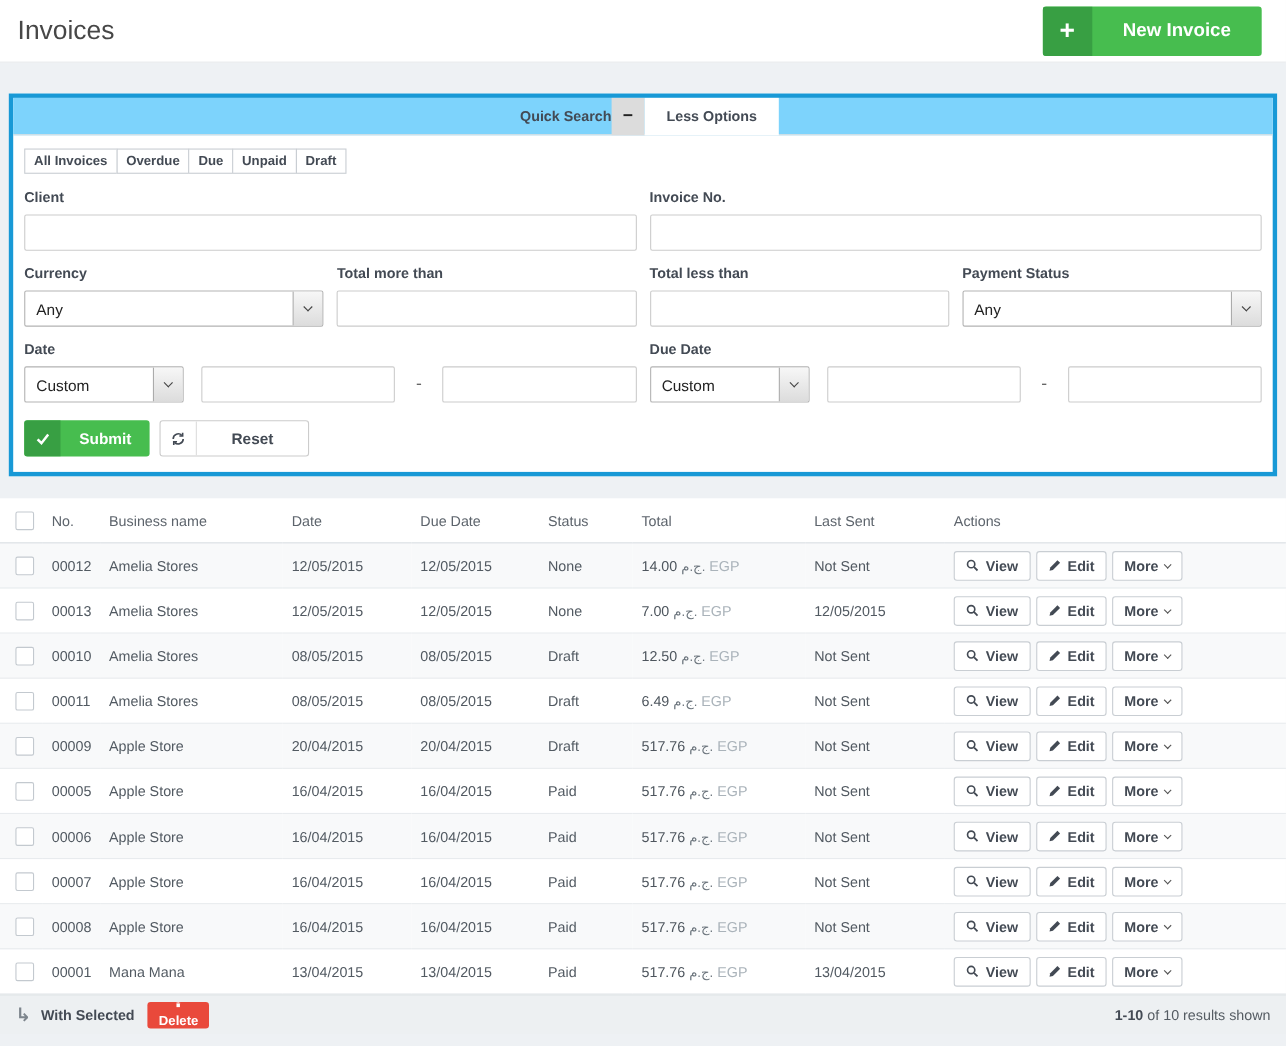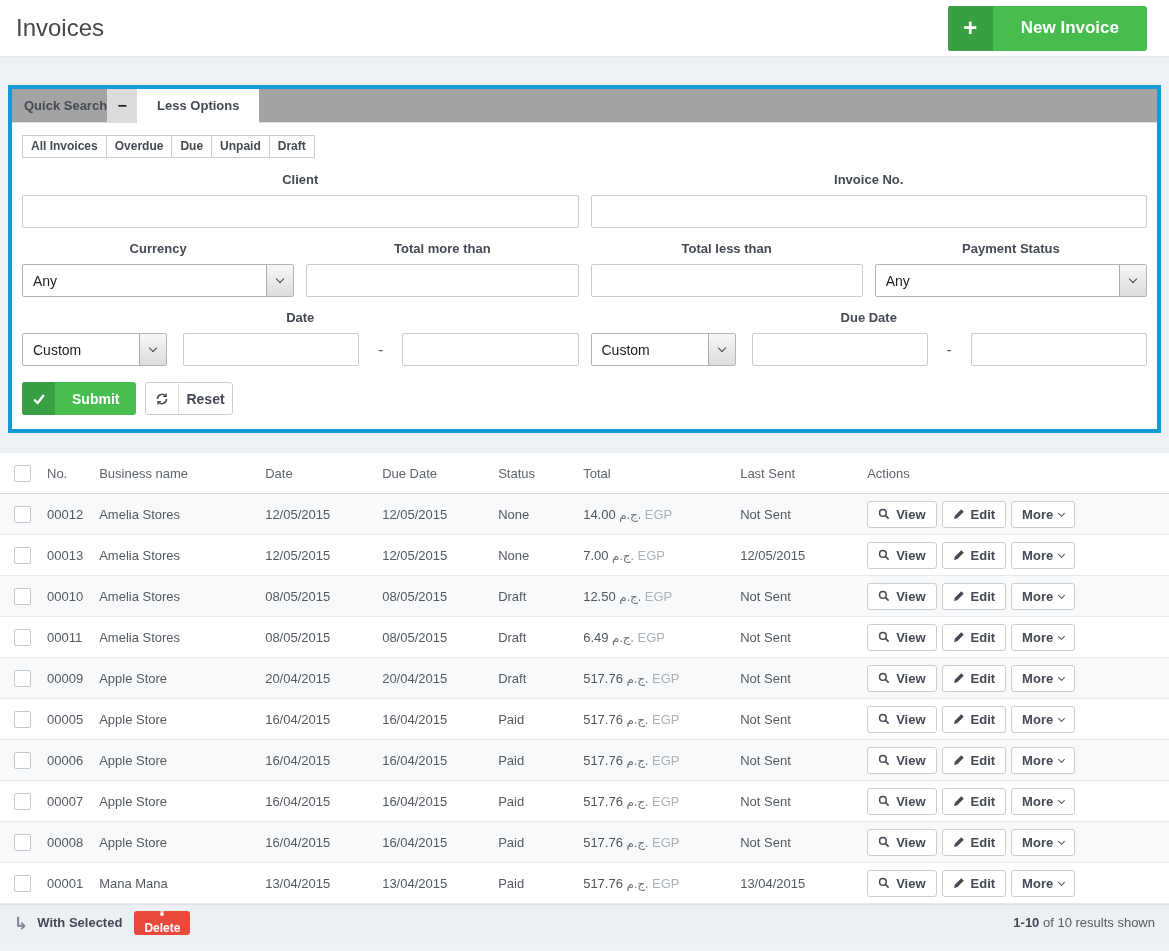--- a/index.html
+++ b/index.html
@@ -26,22 +26,22 @@
     align-items:center; justify-content:center; font-size:24px; font-weight:700;
   }
   .btn-new .lbl { padding:0 28px; }
 
   
   .search-panel {
     margin:28px 8px 0; background:#fff;
     border:4px solid #1899d6;
   }
   .panel-head {
-    background:#a3a3a3; height:34px; display:flex; align-items:center;
-    justify-content:flex-start; padding-left:12px; border-bottom:1px solid #e2e2e2;
+    background:#7dd3fc; height:34px; display:flex; align-items:center;
+    justify-content:center; padding-left:12px; border-bottom:1px solid #e2e2e2;
   }
   .panel-title { font-weight:700; font-size:13px; color:#434a54; }
   .panel-head-right { display:flex; align-items:stretch; height:34px; }
   .collapse-btn {
     width:30px; height:34px; background:#dcdcdc; border:none; cursor:pointer;
     font-size:16px; font-weight:700; color:#222; line-height:1;
     display:flex; align-items:center; justify-content:center; font-family:inherit;
   }
   .less-options {
     background:#fff; display:flex; align-items:center; padding:0 20px;
@@ -50,21 +50,21 @@
   .panel-body { padding:12px 10px 14px; }
   .tab-group { display:inline-flex; margin-bottom:14px; }
   .tab {
     background:#fff; border:1px solid #c9ced3; padding:3px 8px 4px;
     font-family:inherit; font-size:12px; font-weight:700; color:#434a54;
     margin-right:-1px; cursor:pointer;
   }
   .form-grid { display:grid; grid-template-columns:repeat(4,1fr); column-gap:12px; }
   .field { margin-bottom:13px; }
   .span2 { grid-column:span 2; }
-  .field label { display:block; font-weight:700; font-size:13px; color:#434a54; margin-bottom:8px;text-align:center; }
+  .field label { display:block; font-weight:700; font-size:13px; color:#434a54; margin-bottom:8px; }
   .input {
     height:33px; width:100%; border:1px solid #ccc; border-radius:2px;
     background:#fff; font-family:inherit; font-size:14px; color:#333; padding:0 8px;
   }
   .select {
     display:flex; height:33px; width:100%; border:1px solid #b3b3b3; border-radius:2px;
     background:#fff; align-items:center; justify-content:space-between;
     font-size:14px; color:#222; cursor:pointer; overflow:hidden;
   }
   .select-value { padding-left:10px;text-align:right; }
@@ -95,21 +95,21 @@
   .btn-submit .lbl { padding:0 17px; }
   .btn-reset {
     display:flex; align-items:center; background:#fff; border:1px solid #ccc;
     border-radius:3px; overflow:hidden; height:33px; font-family:inherit;
     font-size:14px; font-weight:700; color:#434a54; padding:0; margin-left:9px; cursor:pointer;
   }
   .btn-reset .icon-box {
     width:33px; height:31px; display:flex; align-items:center; justify-content:center;
     border-right:1px solid #ddd;
   }
-  .btn-reset .lbl { padding:0 7px;text-align:center; }
+  .btn-reset .lbl { padding:0 31px;text-align:center; }
 
   
   .table-wrap { margin-top:20px; background:#fff; }
   table { width:100%; border-collapse:collapse; font-size:13px; color:#525a62; }
   thead th {
     text-align:left; font-weight:400; color:#5d646c; padding:12px 8px 11px;
     border-bottom:1px solid #d8dde2; white-space:nowrap;
   }
   tbody td { padding:0 8px; height:41px; border-bottom:1px solid #e8ebee; white-space:nowrap; }
   tbody tr:nth-child(odd) { background:#f8f9fa; }

